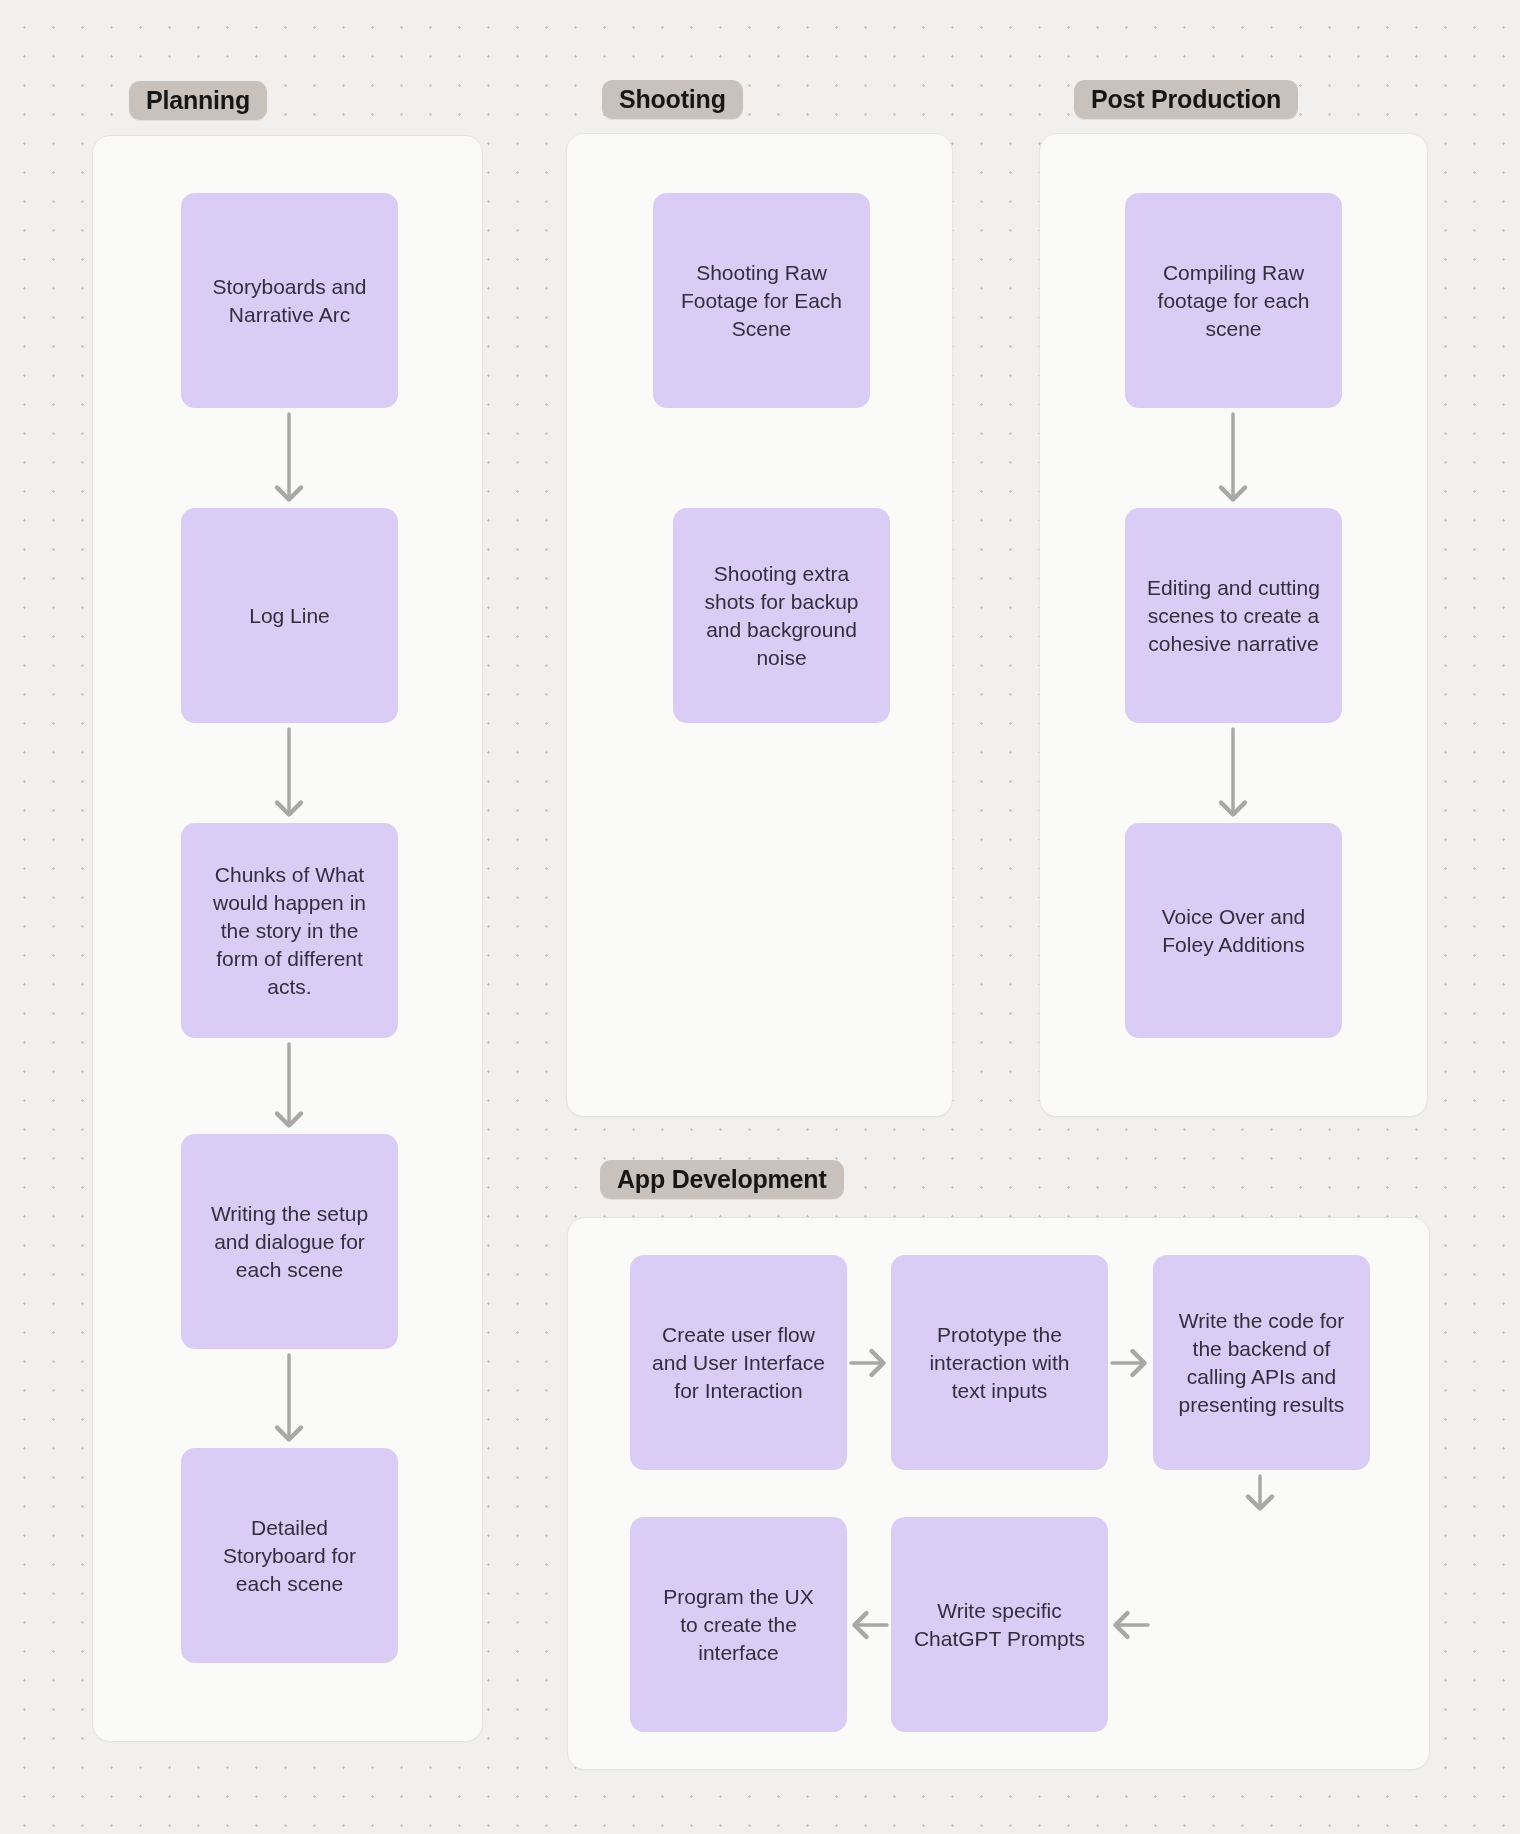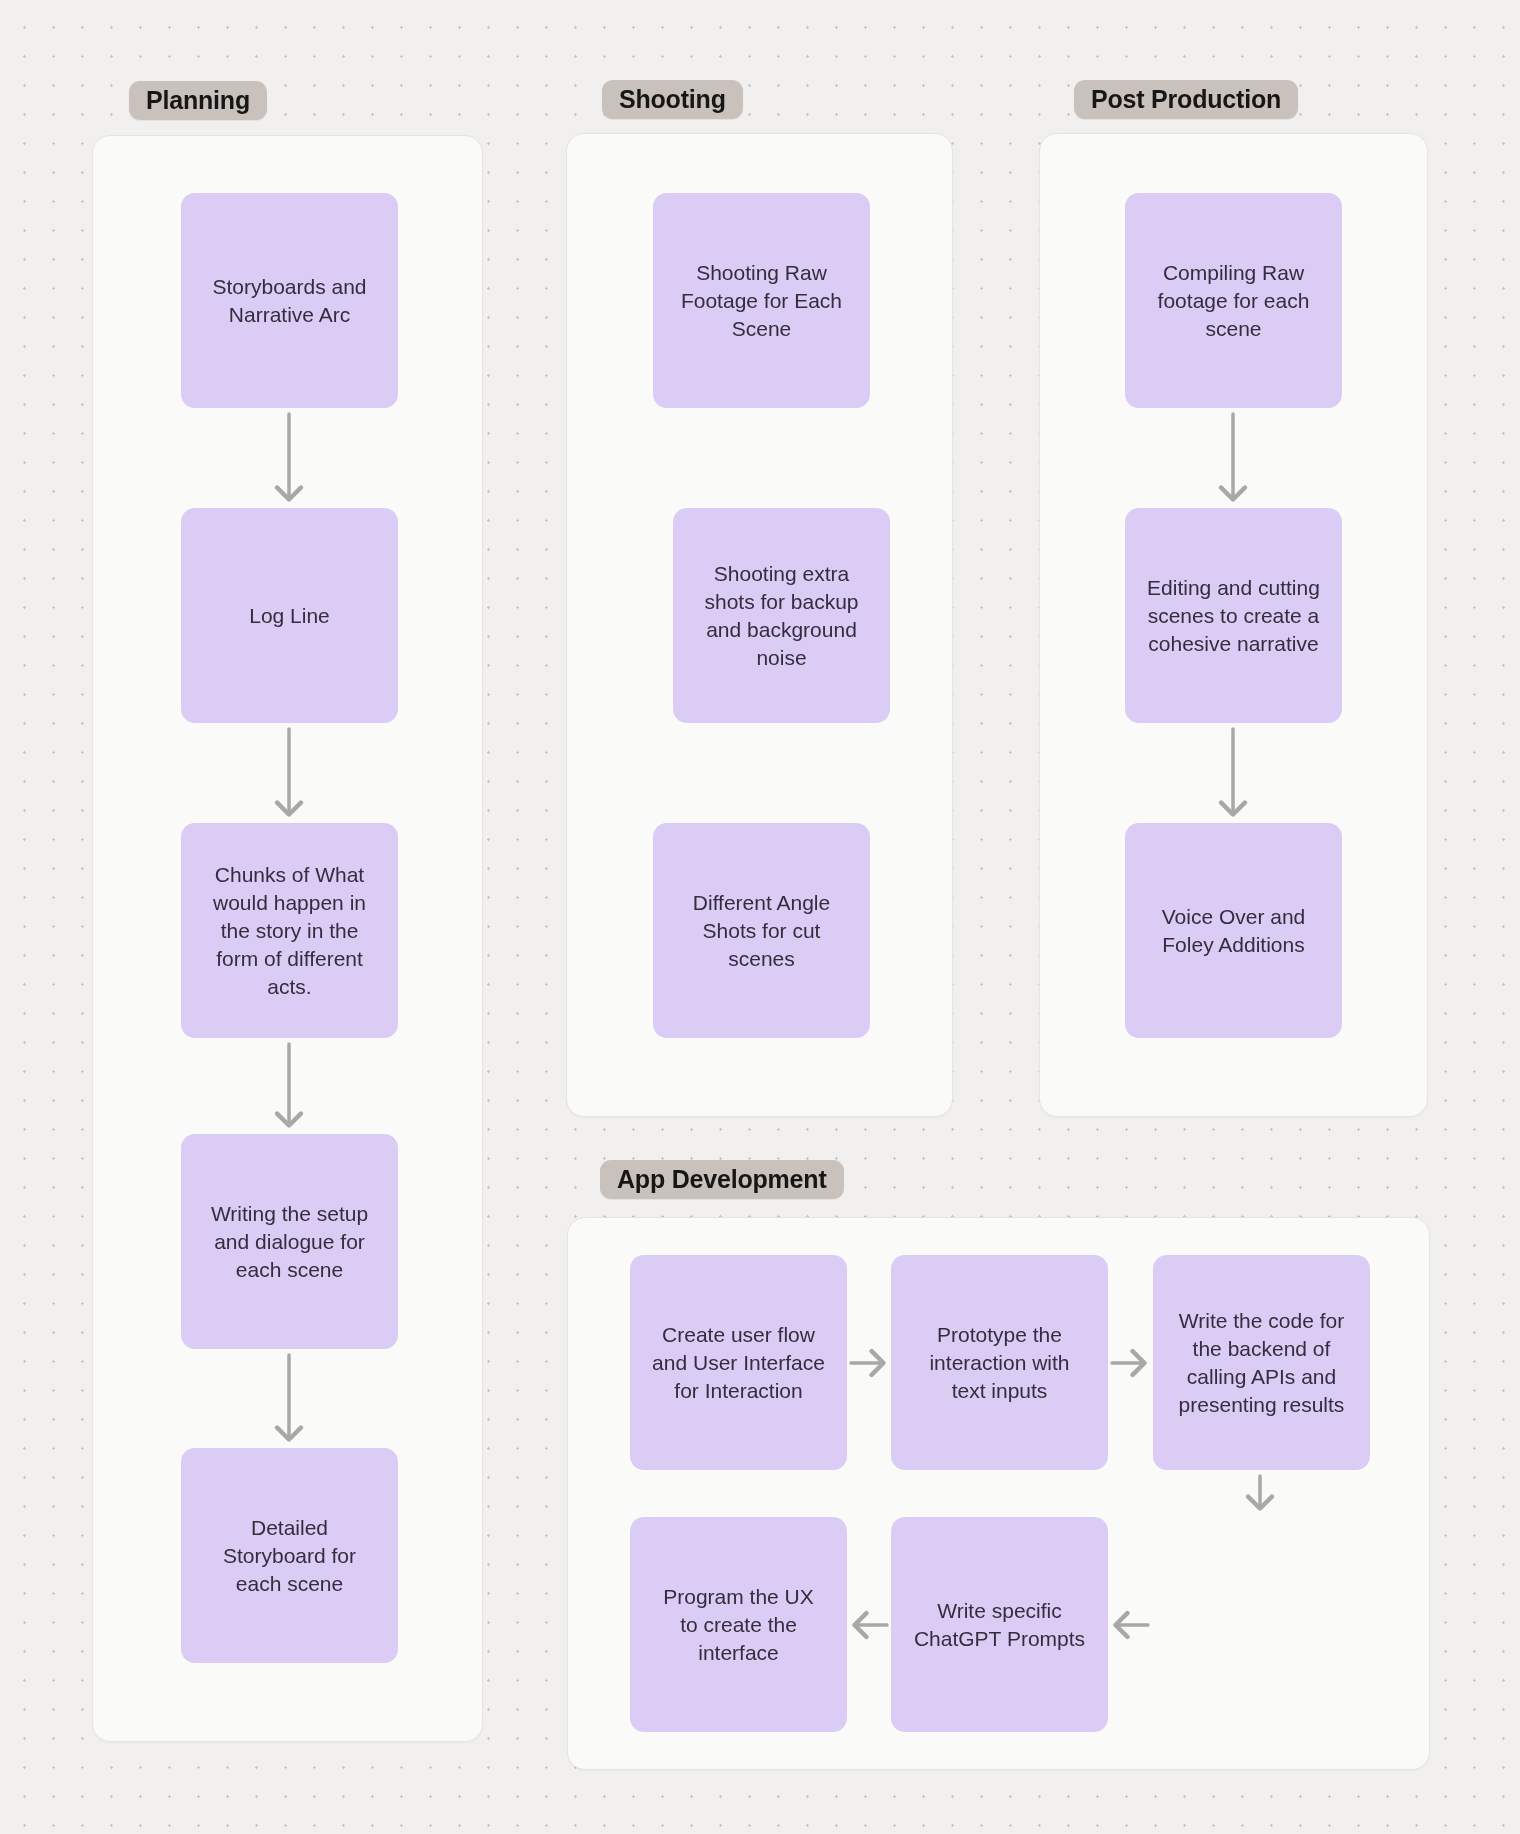--- a/index.html
+++ b/index.html
@@ -121,23 +121,20 @@
   <div class="node" style="left:181px;top:1448px">
     <span class="node-text">Detailed Storyboard for each scene</span>
   </div>
 
   <div class="node" style="left:653px;top:193px">
     <span class="node-text">Shooting Raw Footage for Each Scene</span>
   </div>
   <div class="node" style="left:673px;top:508px">
     <span class="node-text">Shooting extra shots for backup and background noise</span>
   </div>
-  <div class="node" style="left:653px;top:823px">
-    <span class="node-text">Different Angle Shots for cut scenes</span>
-  </div>
 
   <div class="node" style="left:1125px;top:508px">
     <span class="node-text">Editing and cutting scenes to create a cohesive narrative</span>
   </div>
   <div class="node" style="left:1125px;top:193px">
     <span class="node-text">Compiling Raw footage for each scene</span>
   </div>
   <div class="node" style="left:1125px;top:823px">
     <span class="node-text">Voice Over and Foley Additions</span>
   </div>

